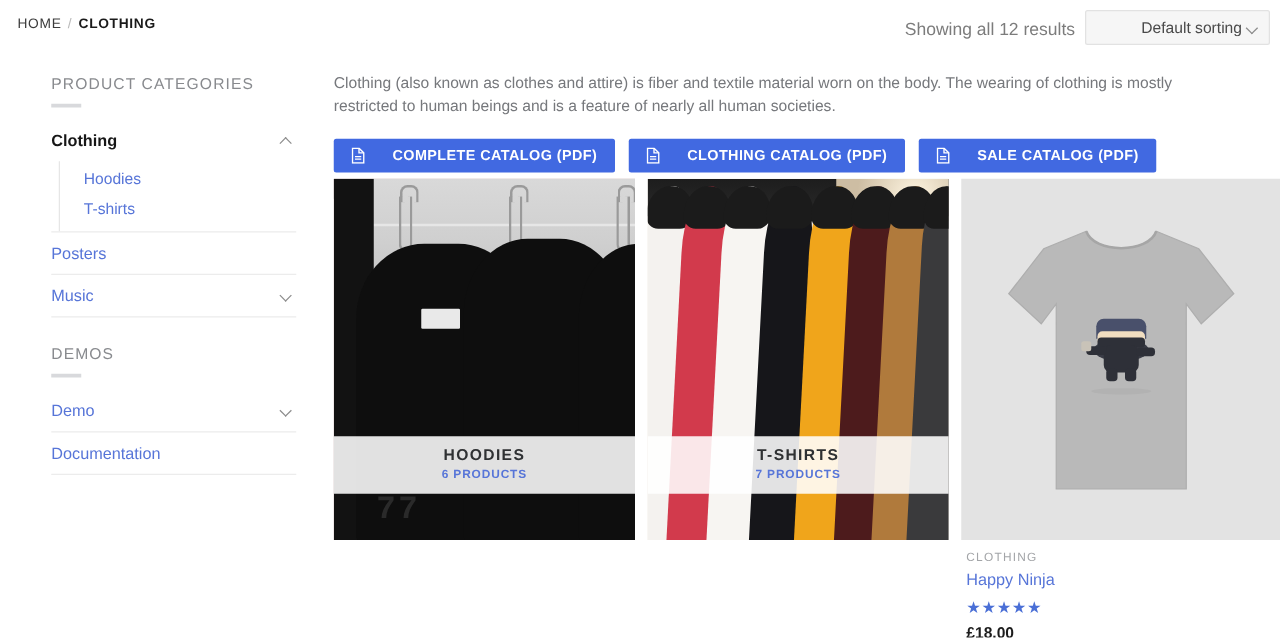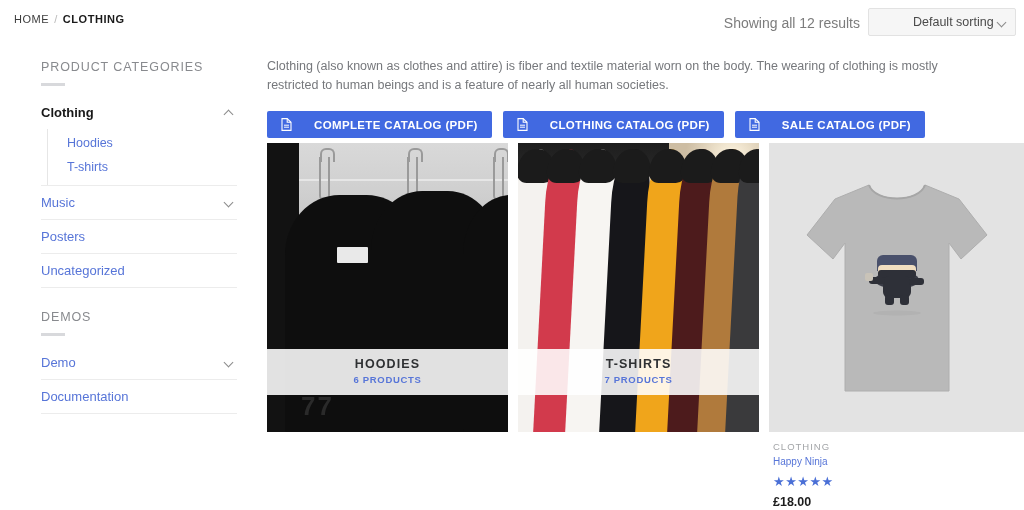--- a/index.html
+++ b/index.html
@@ -124,21 +124,21 @@
   }
   .ov-title {
     font-size: 12.5px; font-weight: 700; letter-spacing: 1.1px; color: #2f3133;
   }
   .ov-count {
     font-size: 9.5px; font-weight: 700; letter-spacing: .7px; color: #5775d8;
     margin-top: 3px;
   }
 
   
-  .ph-hoodies { position: absolute; inset: 0; background: #fca5a5; }
+  .ph-hoodies { position: absolute; inset: 0; background: #fca5a5; font-family: Liberation Mono, monospace; }
   .ph-hoodies .wall {
     position: absolute; left: 18px; top: 0; right: 0; height: 92px;
     background: linear-gradient(#d9d9d9, #cfcfcf 55%, #c4c4c4);
   }
   .ph-hoodies .wall::after {
     content:""; position:absolute; left:0; right:0; top:36px; height:2px;
     background: rgba(255,255,255,.45);
   }
   .ph-hoodies .topband {
     position: absolute; left: 0; top: 0; width: 32px; height: 100%;
@@ -193,21 +193,21 @@
   .prod-img {
     position: relative; width: 255px; height: 289px;
     background: #e3e3e3; overflow: hidden;
   }
   .tshirt-svg { position: absolute; left: 50%; top: 50%; transform: translate(-50%,-50%); }
   .prod-meta { padding: 9px 4px 0 4px; }
   .prod-cat {
     font-size: 9.5px; letter-spacing: 1px; color: #a3a5a8; text-transform: uppercase;
   }
   .prod-title {
-    font-size: 10px; color: #5775d8; margin-top: 4px; cursor: pointer;
+    font-size: 13px; color: #5775d8; margin-top: 4px; cursor: pointer;
   }
   .stars { margin-top: 7px; font-size: 13px; color: #4a6fd6; letter-spacing: .5px; }
   .price { margin-top: 6px; font-size: 12.5px; font-weight: 700; color: #1c1c1c; }
 </style>
 </head>
 <body>
 
 <div class="page">
 
   <div class="topbar">
@@ -236,31 +236,28 @@
       </div>
 
       <div class="sub-wrap">
         <div class="sub-list">
           <div class="sub-row">Hoodies</div>
           <div class="sub-row">T-shirts</div>
         </div>
       </div>
 
       <div class="cat-row">
+        <span class="cat-label link">Posters</span>
+      </div>
+
+      <div class="cat-row">
         <span class="cat-label link">Music</span>
         <span class="cat-toggle chev"></span>
       </div>
 
-      <div class="cat-row">
-        <span class="cat-label link">Posters</span>
-      </div>
-
-      <div class="cat-row">
-        <span class="cat-label link">Uncategorized</span>
-      </div>
     </div>
 
     <div class="side-heading" style="margin-top:22px">DEMOS</div>
     <div class="heading-rule"></div>
 
     <div class="cat-list">
       <div class="cat-row">
         <span class="cat-label link">Demo</span>
         <span class="cat-toggle chev"></span>
       </div>

